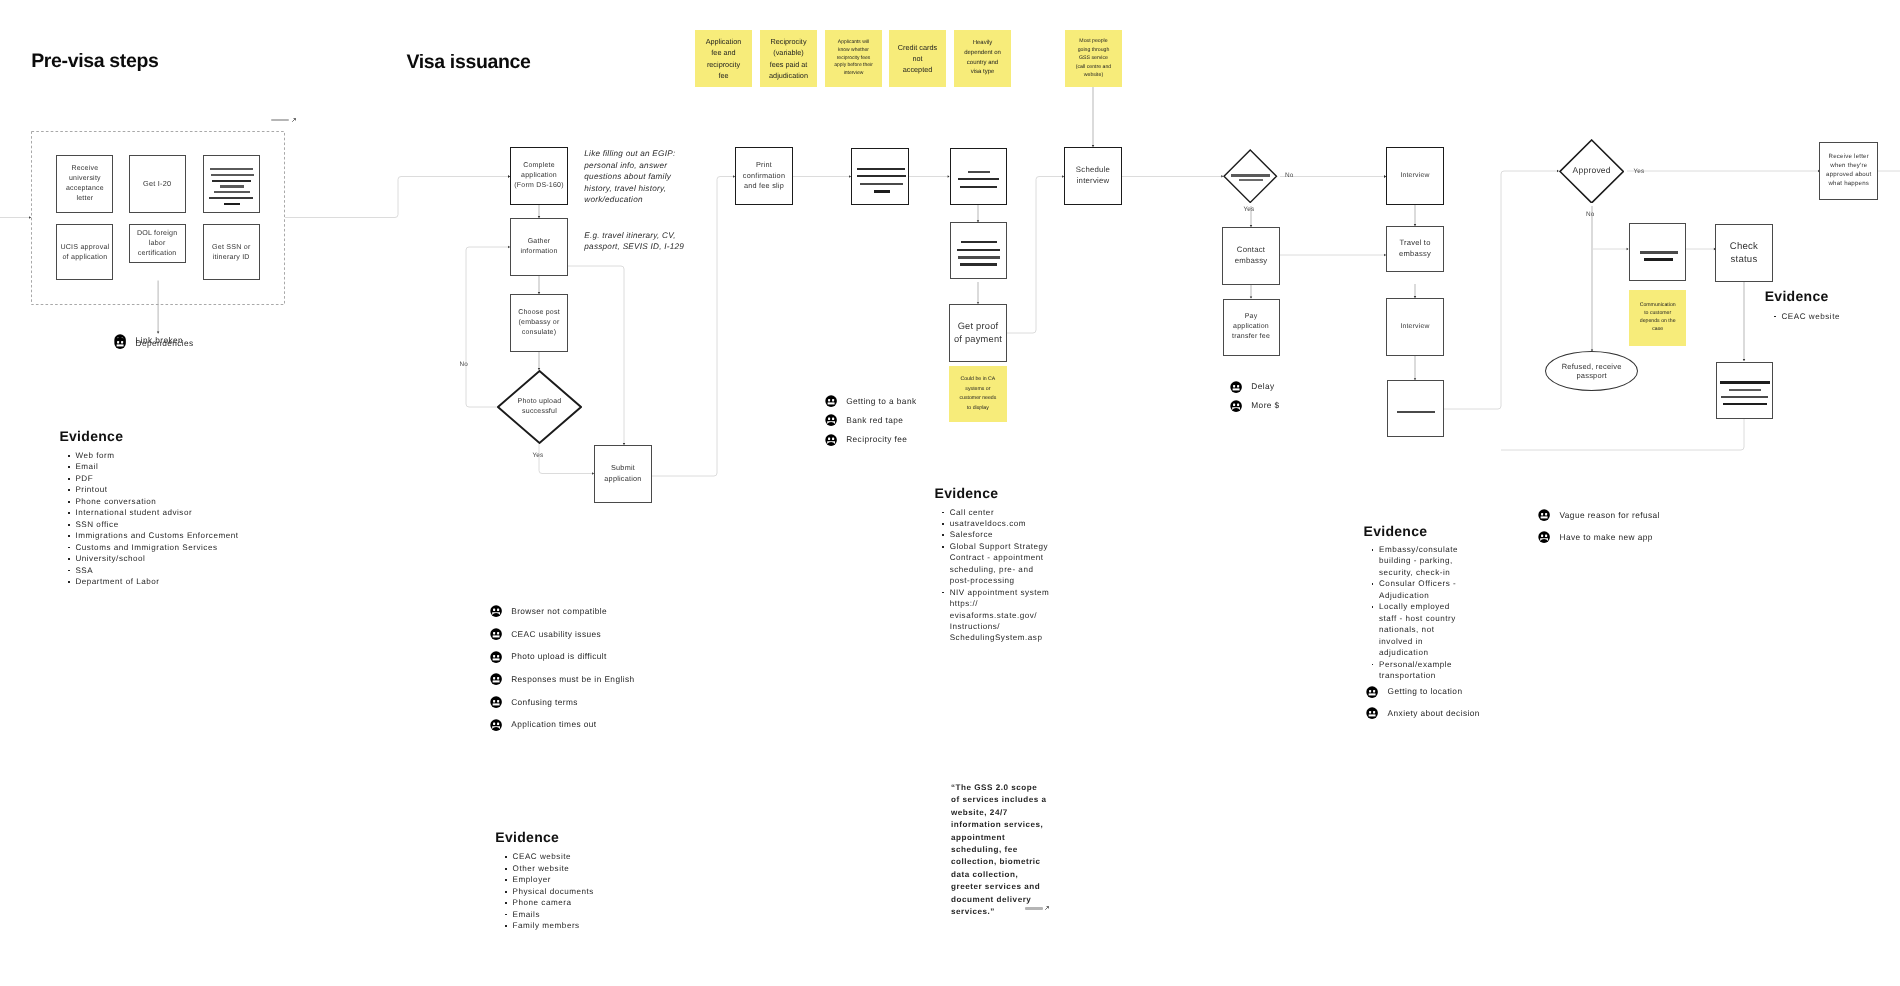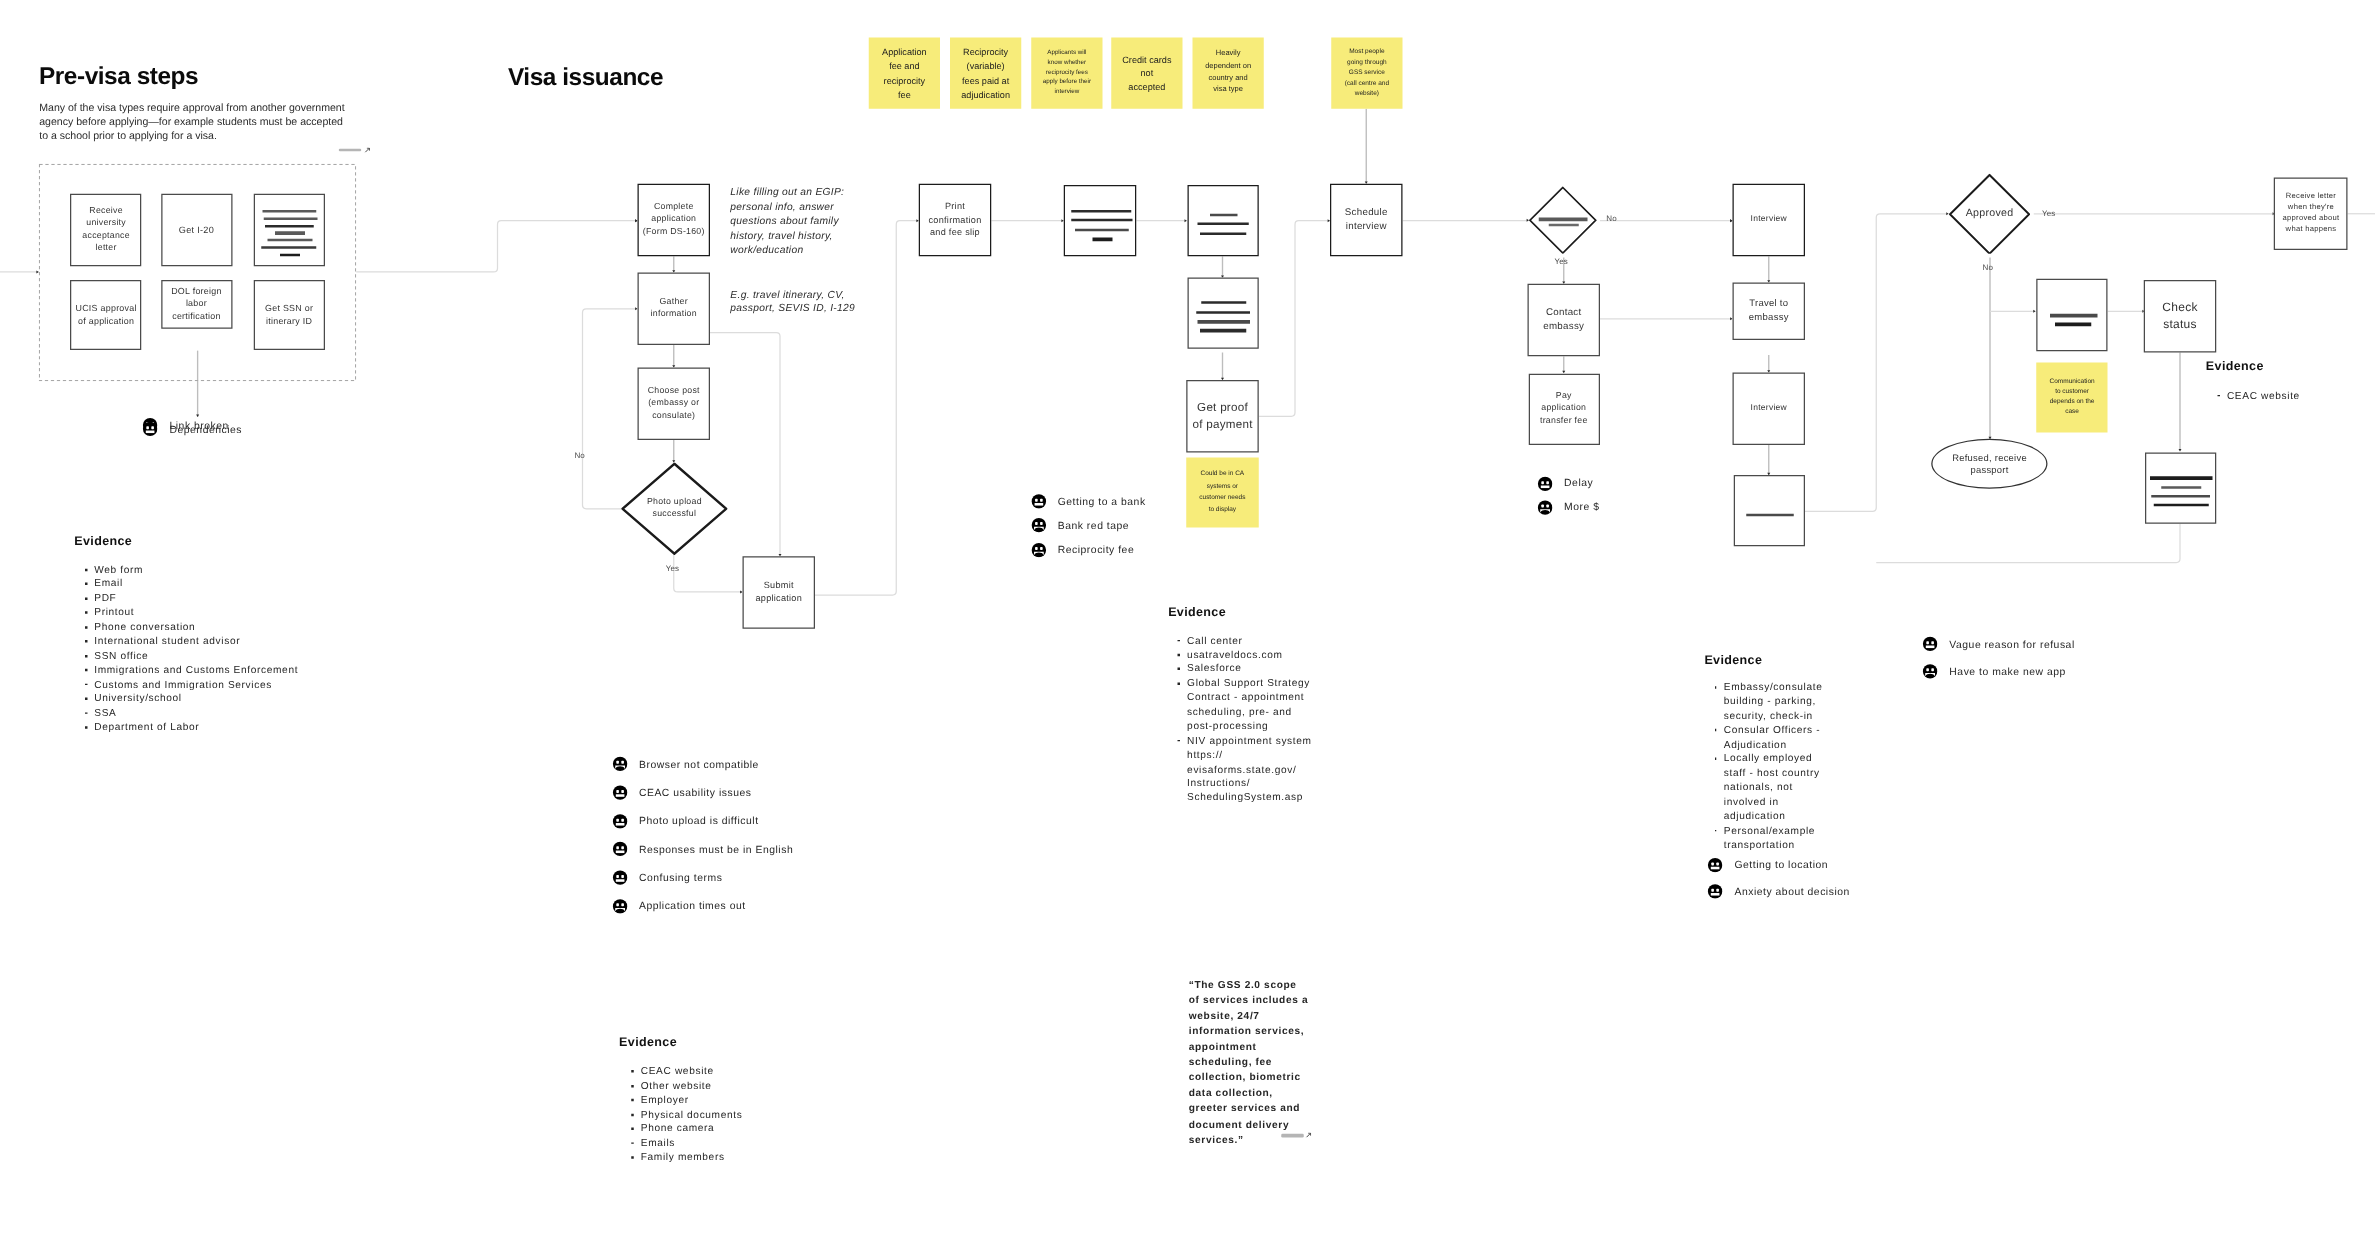--- a/index.html
+++ b/index.html
@@ -21,21 +21,21 @@
   .node.thick{border-width:1.7px;border-color:#1b1b1b;}
   .dia{position:absolute;display:flex;align-items:center;justify-content:center;}
   .dia .txt{position:relative;z-index:2;font-size:7.0px;line-height:10.3px;text-align:center;color:#333;max-width:58%;letter-spacing:0.22px;}
   .ell{position:absolute;box-sizing:border-box;border:1.45px solid #333;border-radius:50%;
        background:#fff;display:flex;align-items:center;justify-content:center;text-align:center;
        font-size:7.0px;line-height:10.3px;color:#333;letter-spacing:0.22px;}
   .note{position:absolute;font-size:8.2px;line-height:11.5px;font-style:italic;color:#2c2c2c;letter-spacing:0.24px;}
   .sticky{position:absolute;background:#f7ec7a;box-sizing:border-box;display:flex;
           align-items:center;justify-content:center;text-align:center;
           color:#1d1d1d;}
-  .evid-h{position:absolute;font-size:10px;font-weight:700;color:#111;letter-spacing:0.3px;text-align:right;}
+  .evid-h{position:absolute;font-size:14px;font-weight:700;color:#111;letter-spacing:0.3px;text-align:right;}
   .evid{position:absolute;font-size:8.1px;line-height:11.45px;color:#262626;letter-spacing:0.52px;overflow-wrap:break-word;}
   .evid ul{margin:0;padding:0;list-style:none;}
   .evid li{position:relative;padding-left:7.5px;}
   .evid li:before{content:"";position:absolute;left:0px;top:5px;width:1.8px;height:1.8px;background:#262626;}
   .pain{position:absolute;display:flex;align-items:center;gap:9.4px;font-size:8.3px;
         line-height:11px;color:#262626;white-space:nowrap;height:12.2px;letter-spacing:0.42px;}
   .pain .fi{flex:0 0 auto;width:12.2px;height:12.2px;display:block;}
   .lbl{position:absolute;font-size:6.4px;color:#4a4a4a;white-space:nowrap;letter-spacing:0.18px;}
   .quote{position:absolute;font-size:8.1px;line-height:12.4px;color:#262626;letter-spacing:0.52px;font-weight:bold;}
   .handle{position:absolute;display:flex;align-items:center;gap:1.5px;}
@@ -106,21 +106,20 @@
 <polygon points="1713.8999999999999,247.8 1715.8,249 1713.8999999999999,250.2" fill="#2b2b2b"></polygon>
 <polygon points="1742.8,359.1 1744,361 1745.2,359.1" fill="#2b2b2b"></polygon>
 <polygon points="1590.8,349.40000000000003 1592,351.3 1593.2,349.40000000000003" fill="#2b2b2b"></polygon>
 <polygon points="1818.1,169.8 1820,171 1818.1,172.2" fill="#2b2b2b"></polygon>
 <polygon points="29.1,216.3 31,217.5 29.1,218.7" fill="#2b2b2b"></polygon>
 <polygon points="156.9,331.6 158.1,333.5 159.29999999999998,331.6" fill="#2b2b2b"></polygon>
 <polygon points="508.1,175.3 510,176.5 508.1,177.7" fill="#2b2b2b"></polygon>
 <polygon points="1384.1,175.3 1386,176.5 1384.1,177.7" fill="#2b2b2b"></polygon>
 </svg>
 <div class="sec-title" style="left:31.2px;top:49.5px">Pre-visa steps</div>
-<div class="sec-desc" style="left:31.4px;top:80.6px;width:246px">Many of the visa types require approval from another government agency before applying—for example students must be accepted to a school prior to applying for a visa.</div>
 <div class="sec-title" style="left:406.4px;top:50.5px">Visa issuance</div>
 <div class="handle" style="left:271px;top:117.5px">
       <i></i>
       <svg width="5" height="5" viewBox="0 0 10 10">
         <path d="M9 1 L2.5 7.5 M9 1 L9 5 M9 1 L5 1" stroke="#4a4a4a" stroke-width="1.6" fill="none"></path>
       </svg>
     </div>
 <div class="grp" style="left:31px;top:131px;width:254px;height:174px">
       <svg viewBox="0 0 254 174" preserveAspectRatio="none">
         <rect x="0.5" y="0.5" width="253" height="173" fill="none" stroke="#a8a8a8" stroke-width="1" stroke-dasharray="2.6 2.2"></rect>

